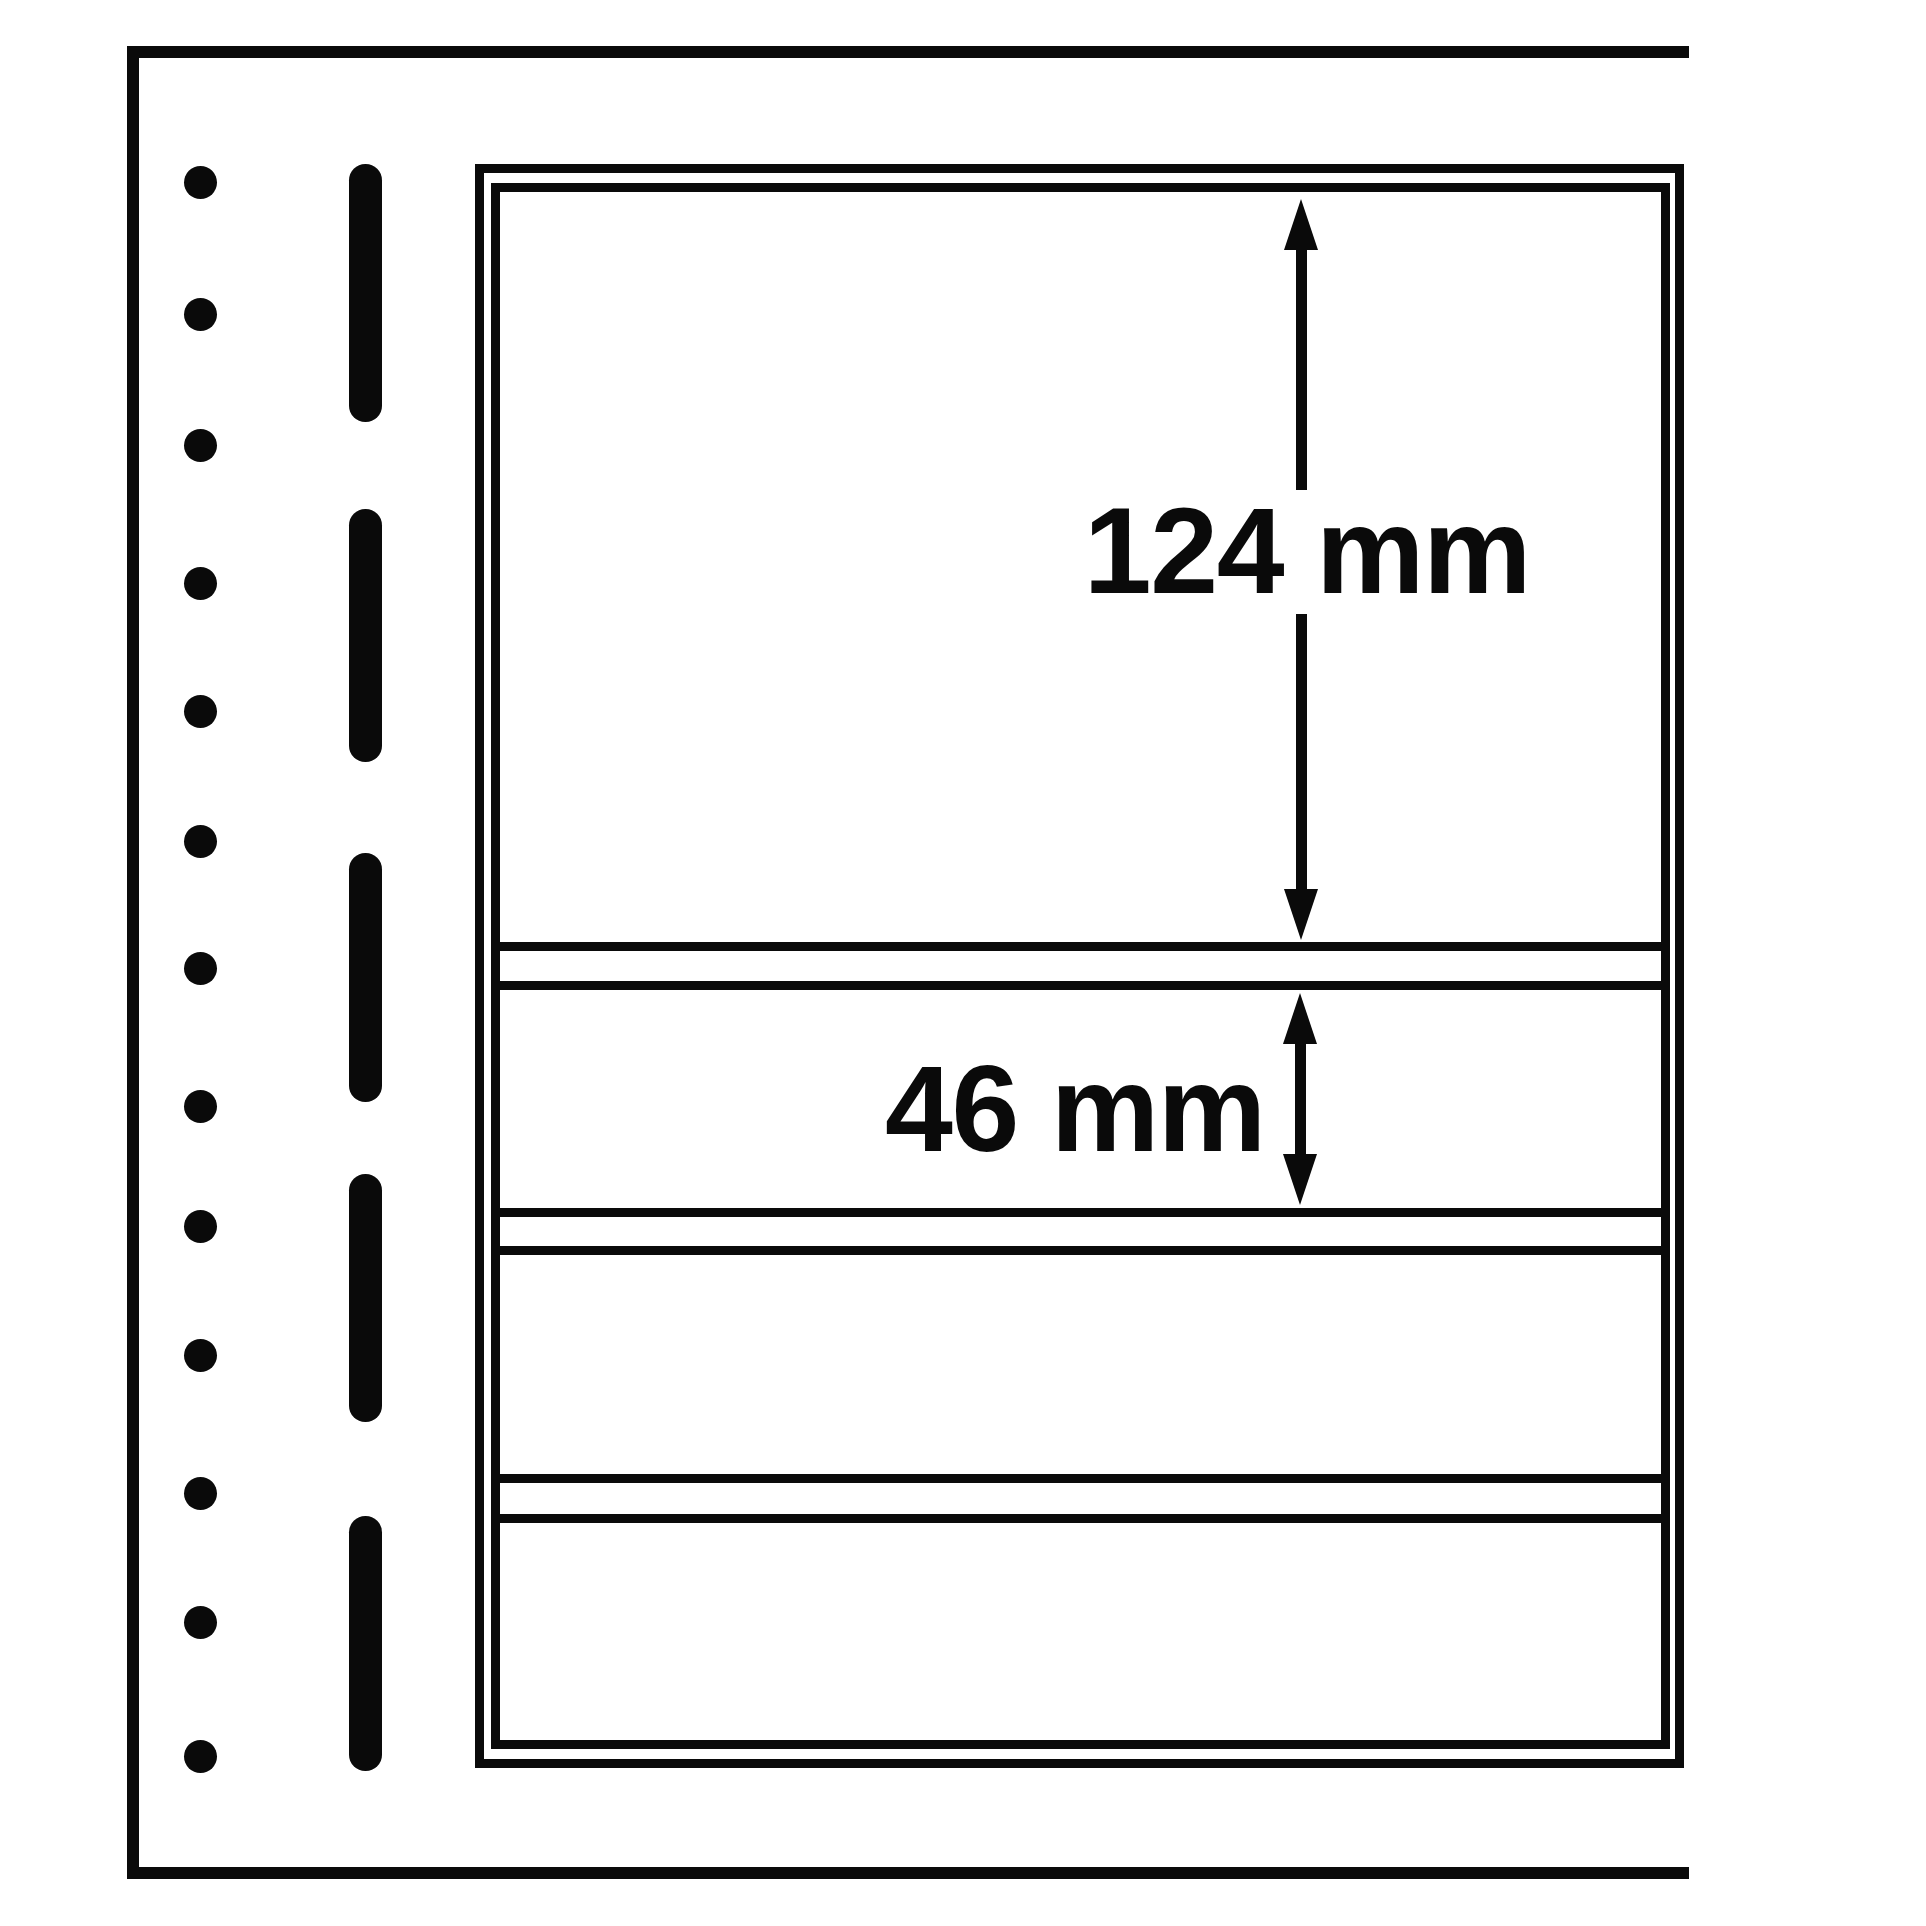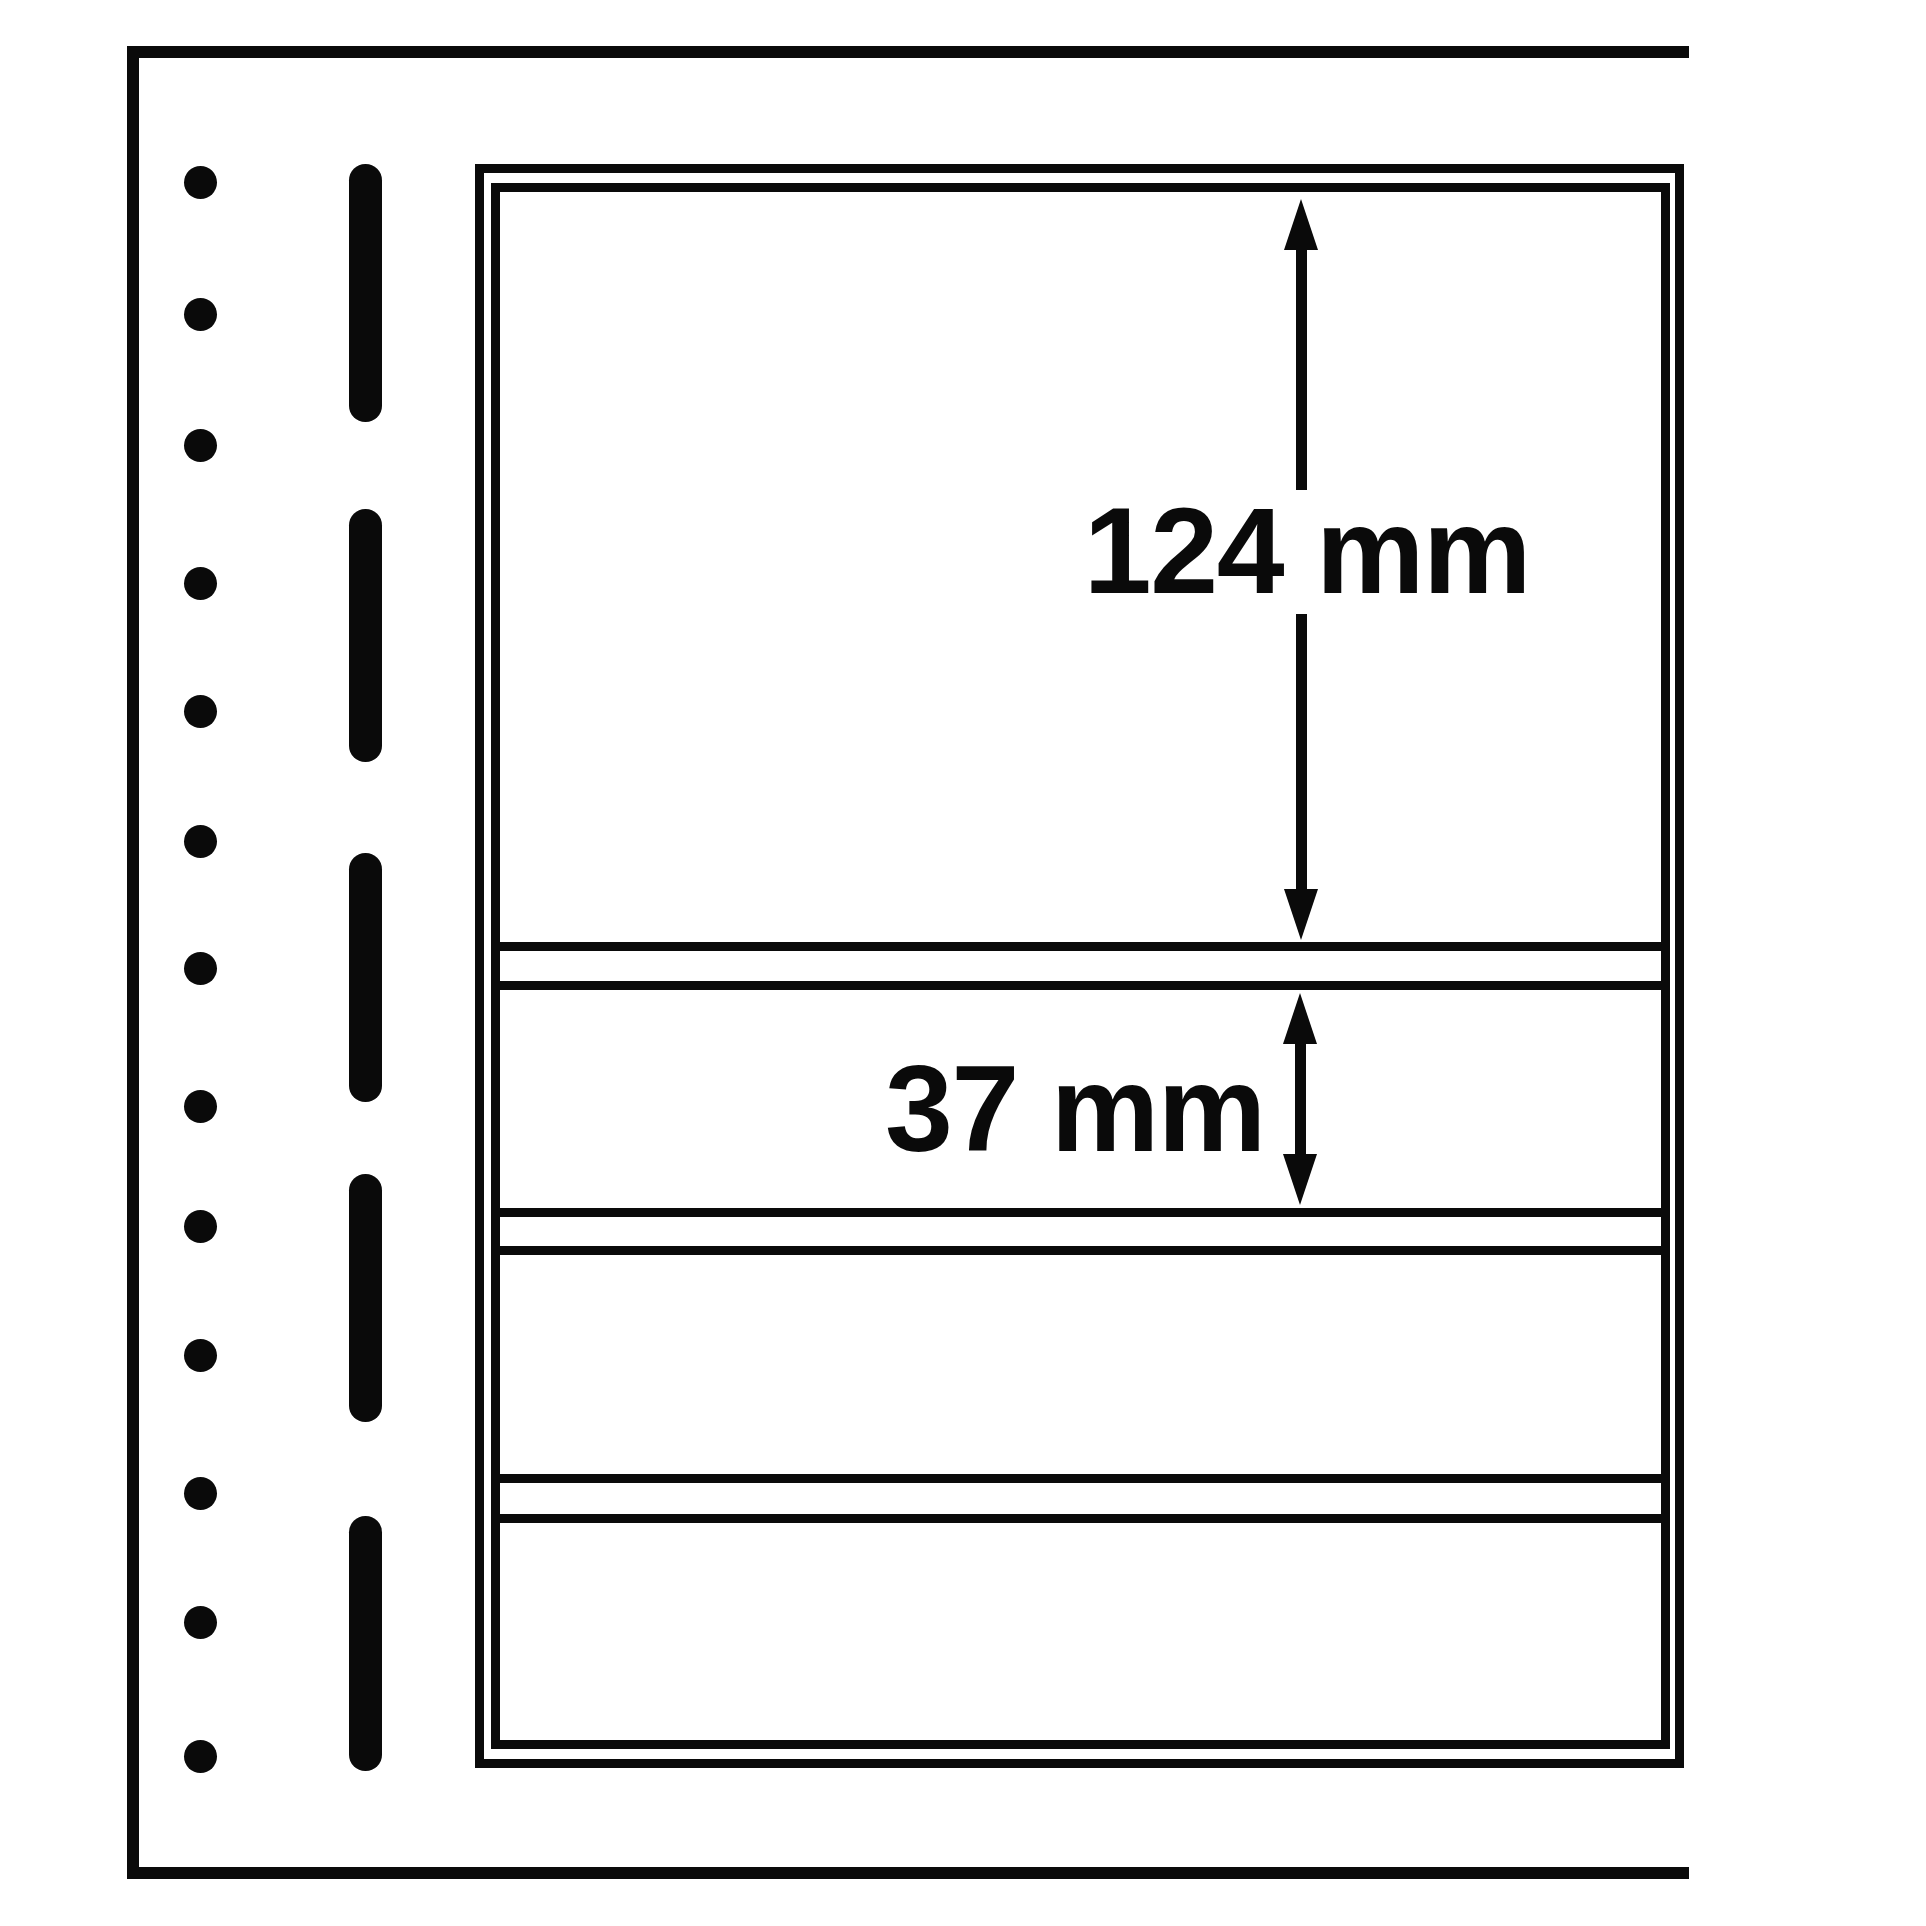--- a/index.html
+++ b/index.html
@@ -146,17 +146,17 @@
     <div class="arrow-shaft" style="left:1296px; top:248px; height:260px;"></div>
     <div class="arrow-shaft" style="left:1296px; top:614px; height:276px;"></div>
     <div class="arrow-head-down" style="left:1284px; top:889px;"></div>
     <div class="dim-label" id="label-124">124 mm</div>
   </div>
 
   <div>
     <div class="arrow-head-up" style="left:1283px; top:993px;"></div>
     <div class="arrow-shaft" style="left:1295px; top:1041px; height:116px;"></div>
     <div class="arrow-head-down" style="left:1283px; top:1154px;"></div>
-    <div class="dim-label" id="label-37">37 mm</div>
+    <div class="dim-label" id="label-37">46 mm</div>
   </div>
 
 </div>
 
 
 </body></html>

